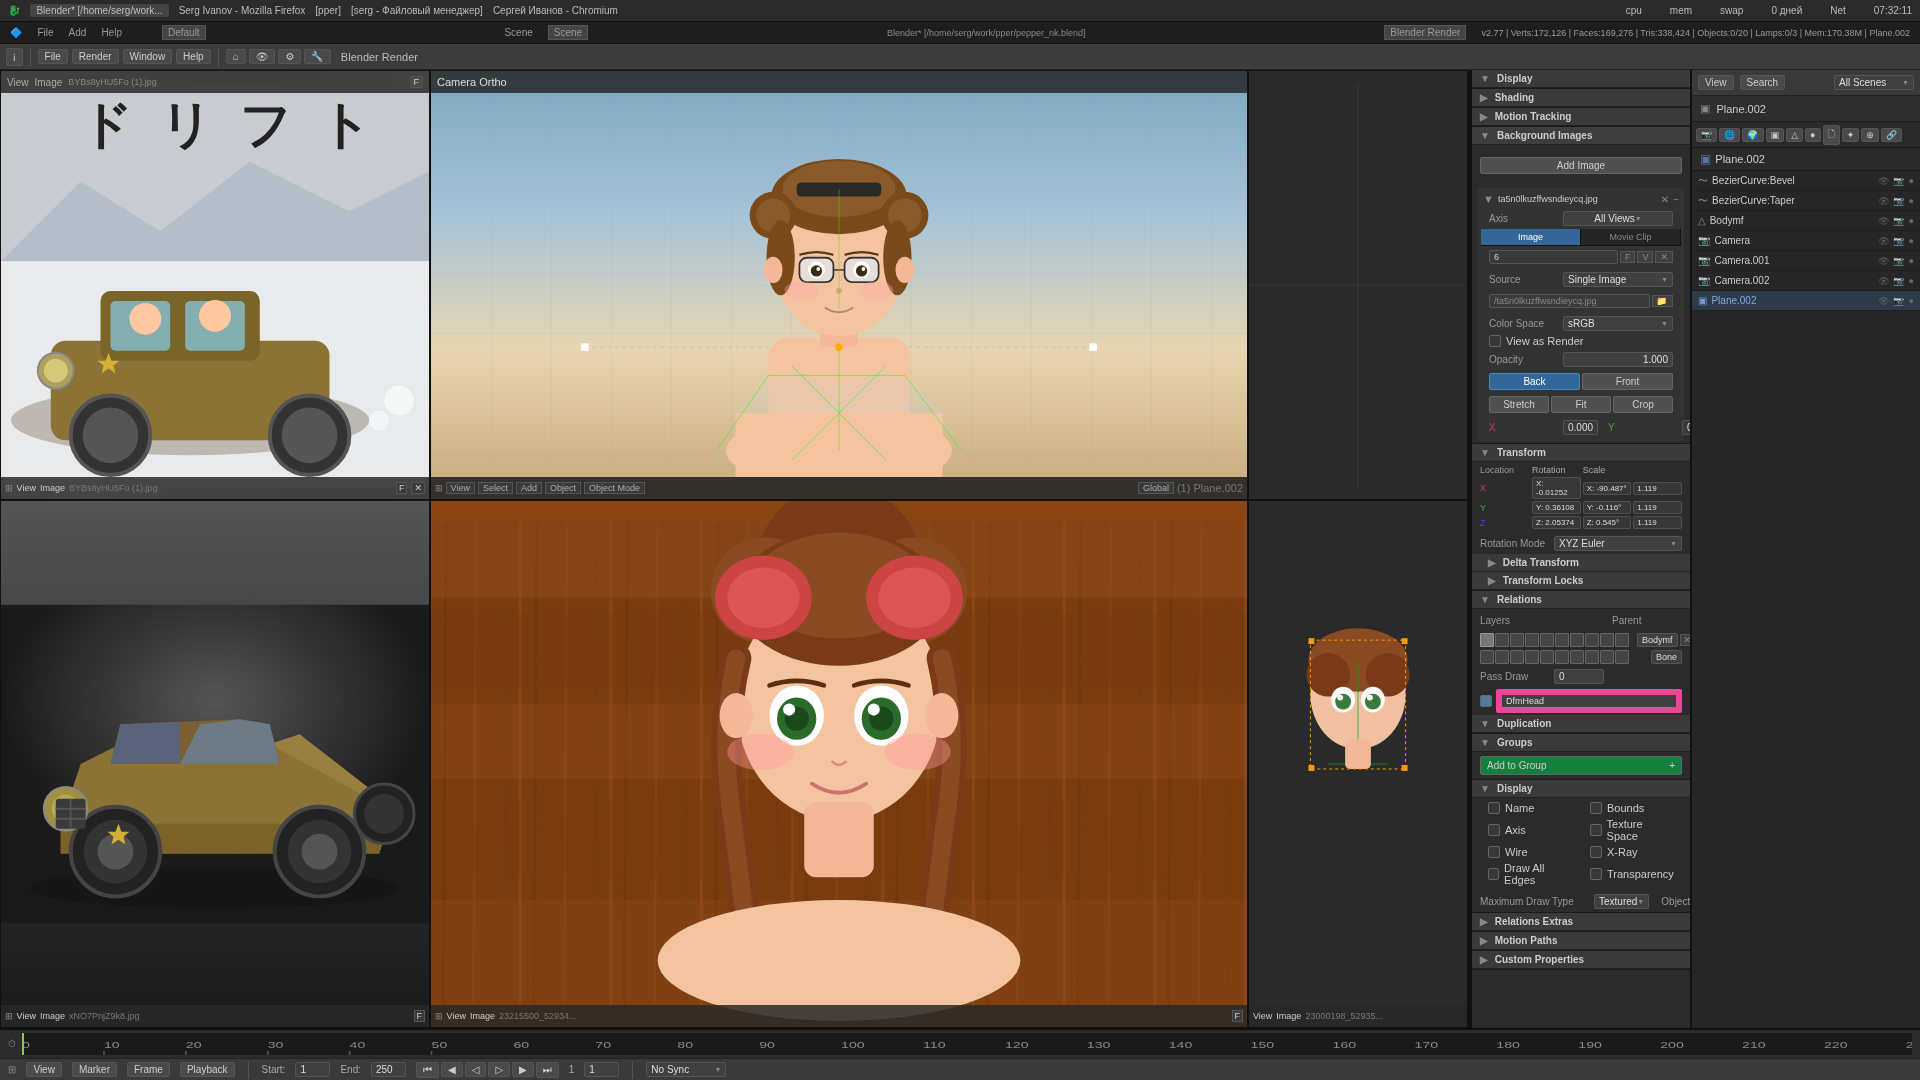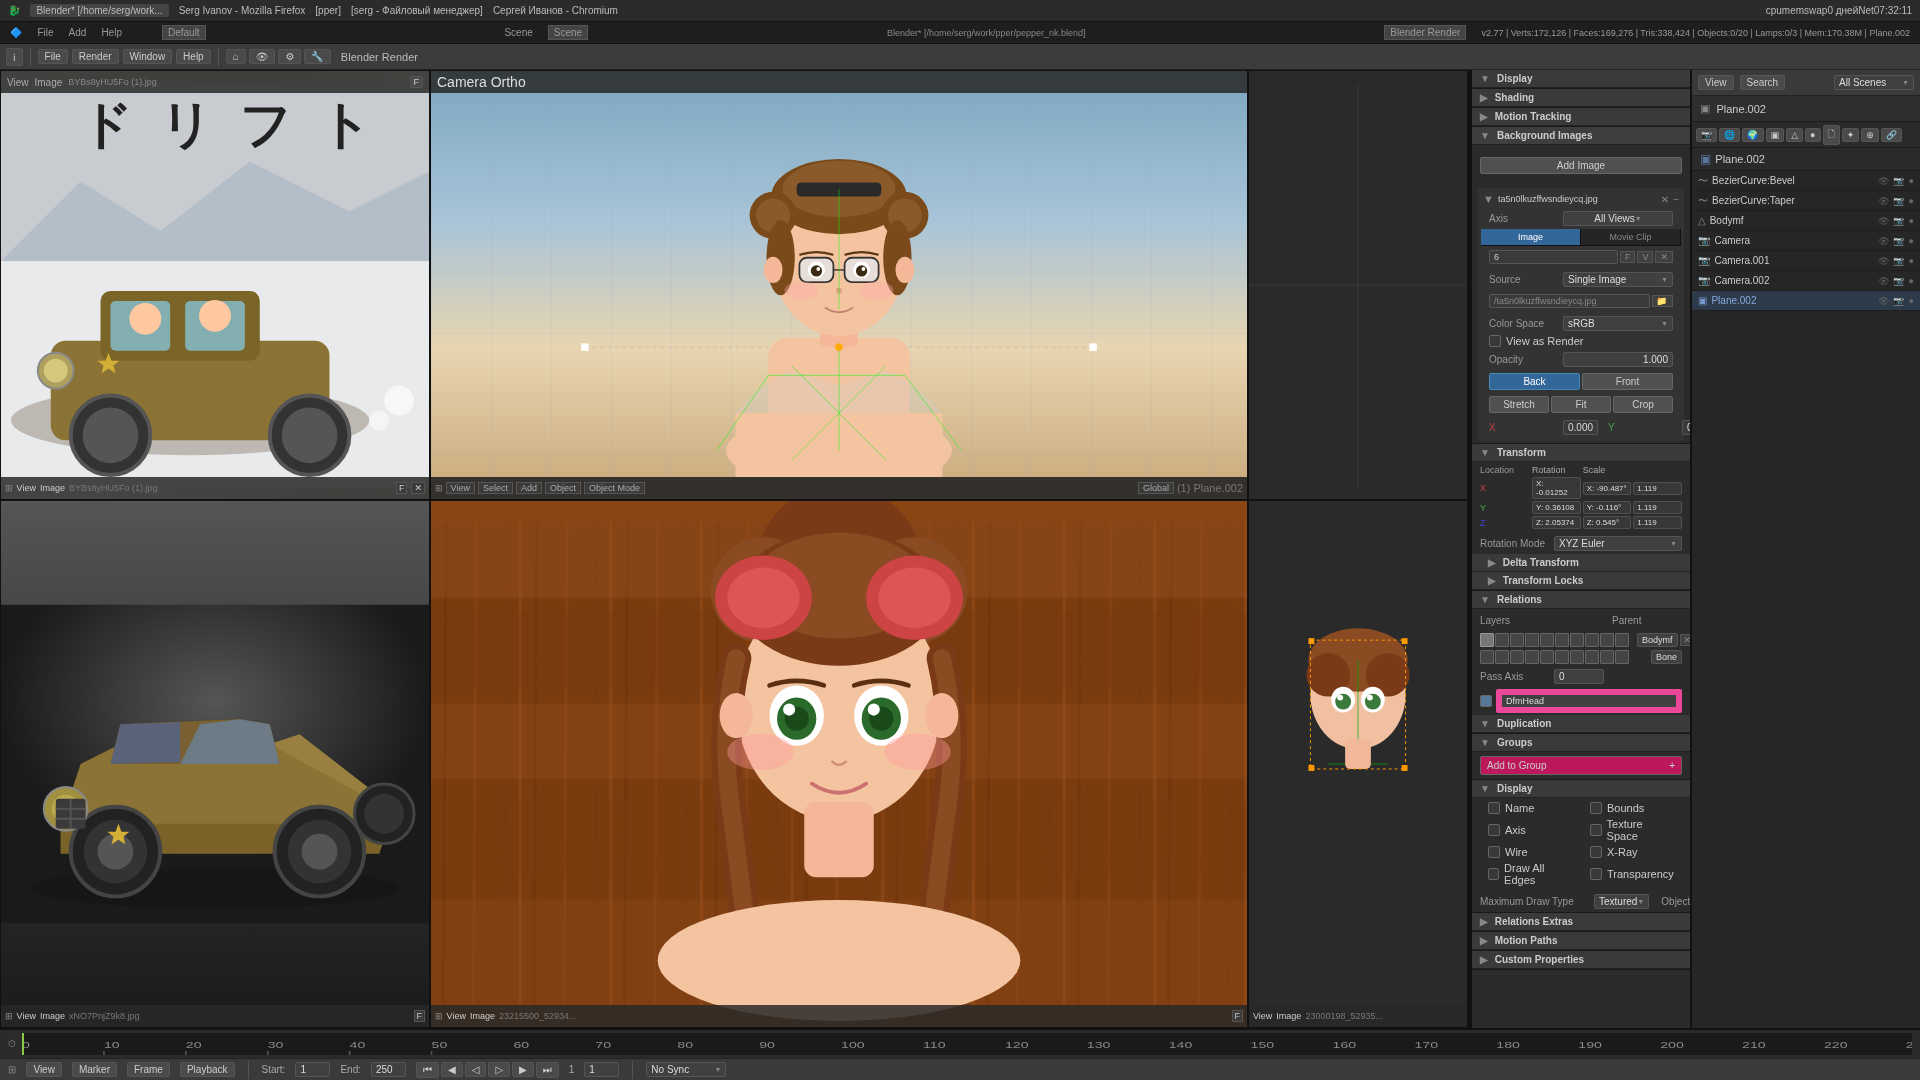--- a/index.html
+++ b/index.html
@@ -19,21 +19,21 @@
       background: #2b2b2b;
       display: flex;
       align-items: center;
       padding: 0 8px;
       gap: 12px;
       border-bottom: 1px solid #111;
       font-size: 10px;
       color: #bbb;
     }
     #os-bar .os-left { display: flex; align-items: center; gap: 10px; flex: 1; }
-    #os-bar .os-right { display: flex; align-items: center; gap: 0; text-align: center; }
+    #os-bar .os-right { display: flex; align-items: center; gap: 28px; text-align: center; }
 
     
     #blender-toolbar {
       height: 26px;
       background: #3c3c3c;
       display: flex;
       align-items: center;
       padding: 0 6px;
       gap: 4px;
       border-bottom: 1px solid #222;
@@ -302,21 +302,21 @@
       font-size: 9px;
       color: #666;
     }
 
     
     #right-panel::-webkit-scrollbar { width: 6px; }
     #right-panel::-webkit-scrollbar-track { background: #222; }
     #right-panel::-webkit-scrollbar-thumb { background: #555; }
     .add-group-btn {
       width: 100%;
-      background: #be185d;
+      background: #15803d;
       border: 1px solid #666;
       color: #ccc;
       padding: 3px 6px;
       font-size: 10px;
       border-radius: 2px;
       cursor: pointer;
       display: flex;
       align-items: flex-start;
       justify-content: space-between;
     }
@@ -434,21 +434,21 @@
         <span style="cursor:pointer;">Image</span>
         <span style="color:#777;font-size:9px;">BYBs8yHU5Fo (1).jpg</span>
         <span style="flex:1"></span>
         <button style="padding:0 2px;background:#3a3a3a;border:1px solid #555;color:#ccc;font-size:9px;cursor:pointer;">F</button>
         <button style="padding:0 2px;background:#3a3a3a;border:1px solid #555;color:#ccc;font-size:9px;cursor:pointer;">✕</button>
       </div>
     </div>
 
     <div class="viewport-cell" style="position:relative;background:linear-gradient(180deg,#7ba7c0 0%,#a8c4d8 35%,#e8d5b0 65%,#c8a87a 100%);">
       <div class="viewport-header">
-        <span style="color:#ddd;font-size:14px;">Camera Ortho</span>
+        <span style="color:#ddd;font-size:11px;">Camera Ortho</span>
       </div>
 
       <div style="position:absolute;inset:22px 0 22px 0;background-image:linear-gradient(rgba(150,150,200,0.1) 1px,transparent 1px),linear-gradient(90deg,rgba(150,150,200,0.1) 1px,transparent 1px);background-size:60px 60px;"></div>
 
       <svg class="viewport-svg" viewBox="0 0 540 408" style="top:22px;height:calc(100% - 44px);">
 
         <line x1="0" y1="270" x2="540" y2="270" stroke="#aaa" stroke-width="0.5" stroke-dasharray="4,4"></line>
 
         <line x1="270" y1="0" x2="270" y2="408" stroke="#88aaff" stroke-width="0.5" opacity="0.4"></line>
         <line x1="0" y1="204" x2="540" y2="204" stroke="#88aaff" stroke-width="0.5" opacity="0.4"></line>
@@ -909,21 +909,21 @@
           <div style="width:14px;height:14px;background:#444;border:1px solid #666;border-radius:1px;"></div>
           <div style="width:14px;height:14px;background:#444;border:1px solid #666;border-radius:1px;"></div>
           <div style="width:14px;height:14px;background:#444;border:1px solid #666;border-radius:1px;"></div>
         </div>
         <div style="flex:1;"></div>
 
         <div style="background:#404040;border:1px solid #555;border-radius:2px;padding:1px 4px;font-size:9px;color:#ddd;">Bone</div>
       </div>
 
       <div class="prop-row">
-        <span class="prop-label">Pass Axis</span>
+        <span class="prop-label">Pass Draw</span>
         <div style="background:#404040;border:1px solid #555;border-radius:2px;padding:1px 4px;font-size:10px;color:#ddd;width:50px;">0</div>
       </div>
 
       <div style="display:flex;align-items:center;padding:2px 8px;gap:4px;">
         <div class="checkbox-box checked"></div>
         <div style="background:#404040;border:6px solid #ec4899;border-radius:2px;padding:1px 4px;font-size:9px;color:#ddd;flex:1;">DfmHead</div>
       </div>
 
       <div class="panel-header" style="padding-left:8px;">
         <span class="triangle">▼</span>

